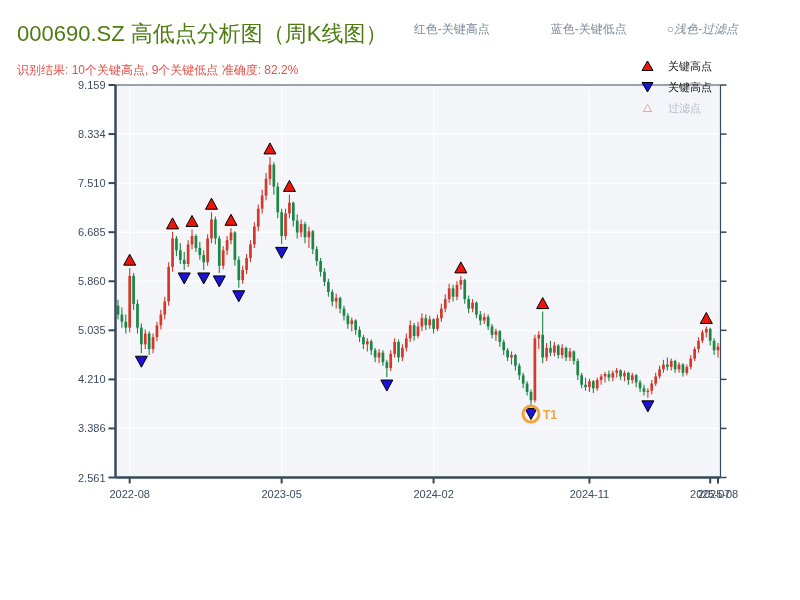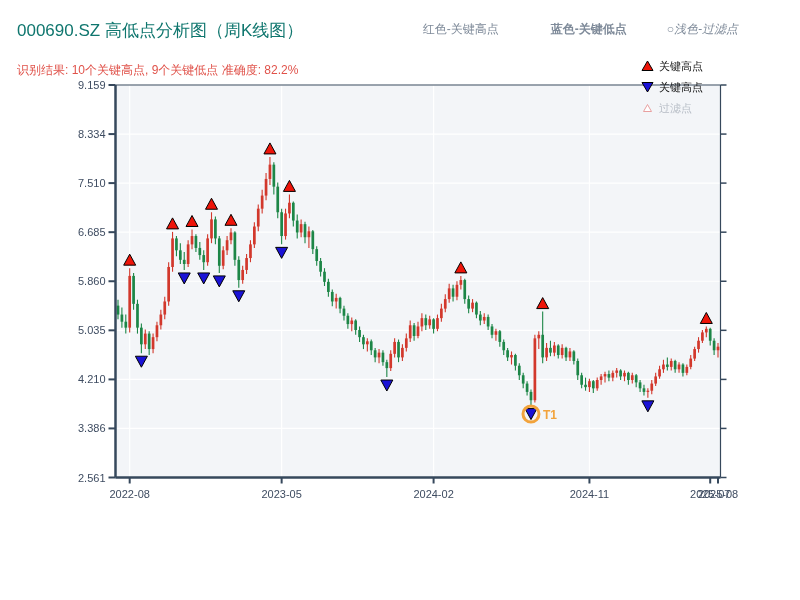--- a/index.html
+++ b/index.html
@@ -1,26 +1,26 @@
 <!DOCTYPE html>
 <html><head>
 <meta charset="utf-8">
 <style>
   html,body{margin:0;padding:0;background:#fff;}
   .page{position:relative;width:800px;height:600px;background:#ffffff;overflow:hidden;
         font-family:"Liberation Sans","DejaVu Sans",sans-serif;}
-  .chart-title{position:absolute;left:17px;top:19px;font-size:17px;font-weight:400;color:#0f766e;white-space:nowrap;}
+  .chart-title{position:absolute;left:17px;top:19px;font-size:22px;font-weight:400;color:#4d7c0f;white-space:nowrap;}
   .sub-red{position:absolute;left:17px;top:62px;font-size:12px;color:#e0524a;white-space:nowrap;}
   .sub-gray{position:absolute;left:17px;top:64px;font-size:13px;color:#9aa0a8;white-space:nowrap;}
   .color-key{position:absolute;top:21px;right:62px;font-size:12px;color:#7e8a99;display:flex;white-space:nowrap;gap:32px;}
-  .color-key span:nth-child(2){margin-left:20px;font-weight:bold;}
+  .color-key span:nth-child(2){margin-left:29px;}
   .color-key span:nth-child(3){margin-left:8px;font-style:italic;}
   .chart-svg{position:absolute;left:0;top:0;}
   .legend{position:absolute;left:641px;top:58px;display:flex;flex-direction:column;gap:5px;}
-  .legend-row{display:flex;align-items:center;gap:5px;height:16px;font-size:11px;color:#111;}
+  .legend-row{display:flex;align-items:center;gap:14px;height:16px;font-size:11px;color:#111;}
   .legend-row.muted{color:#b7bdc6;align-items:center;}
   .legend-row svg{display:block;}
 </style>
 </head>
 <body>
 
 <div class="page">
 
   <div class="chart-title">000690.SZ 高低点分析图（周K线图）</div>
   <div class="sub-red">识别结果: 10个关键高点, 9个关键低点  准确度: 82.2%</div>

